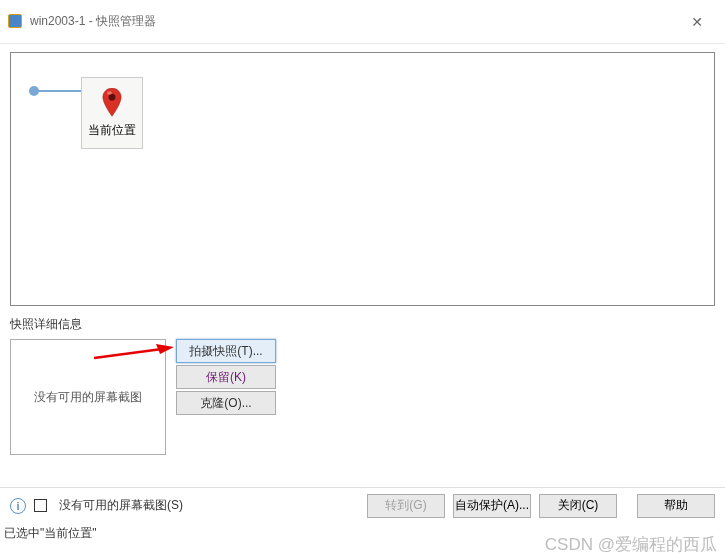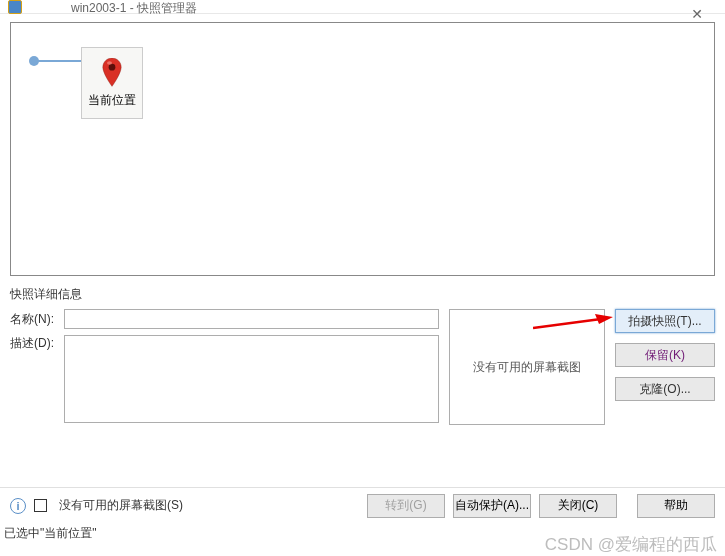--- a/index.html
+++ b/index.html
@@ -1,36 +1,36 @@
 <!DOCTYPE html>
 <html><head>
   <meta charset="utf-8">
   <style>
     * { margin: 0; padding: 0; box-sizing: border-box; font-family: "Microsoft YaHei", "SimSun", sans-serif; font-size: 12px; }
     body { background: #fff; width: 725px; height: 556px; position: relative; overflow: hidden; }
-    .titlebar { height: 14px; background: #fff; border-bottom: 1px solid #e8e8e8; display: flex; align-items: flex-start; padding: 0 8px; gap: 41px; }
+    .titlebar { height: 44px; background: #fff; border-bottom: 1px solid #e8e8e8; display: flex; align-items: center; padding: 0 8px; }
     .app-icon { width: 16px; height: 16px; margin-right: 6px; position: relative; }
     .app-icon-inner { width: 14px; height: 14px; border: 1.5px solid #d4a017; background: #4a86c7; border-radius: 2px; }
     .title-text { color: #666; }
     .close-btn { margin-left: auto; width: 40px; height: 28px; display: flex; align-items: center; justify-content: center; color: #666; font-size: 14px; cursor: pointer; }
     .tree-area { margin: 8px 10px 4px 10px; border: 1px solid #888; height: 254px; background: #fff; position: relative; }
     .arrow-line { position: absolute; top: 37px; left: 22px; width: 48px; height: 2px; background: #7aa8d6; }
     .arrow-dot { position: absolute; top: 33px; left: 18px; width: 10px; height: 10px; background: #7aa8d6; border-radius: 50%; }
     .node { position: absolute; top: 24px; left: 70px; width: 62px; height: 72px; border: 1px solid #ccc; background: #f7f7f5; display: flex; flex-direction: column; align-items: center; justify-content: center; }
     .pin-icon { width: 20px; height: 30px; margin-bottom: 4px; }
     .node-label { font-size: 12px; color: #000; }
     .detail-section { margin: 0 10px; padding-top: 6px; }
     .section-title { color: #333; margin-bottom: 6px; }
     .detail-row { display: flex; gap: 10px; }
     .detail-left { flex: 1; }
     .field-row { display: flex; align-items: center; margin-bottom: 6px; }
     .field-label { width: 54px; color: #333; }
     .field-input { flex: 1; height: 20px; border: 1px solid #adadad; background: #fff; padding: 0 3px; }
     .preview-box { width: 156px; height: 116px; border: 1px solid #adadad; background: #fff; display: flex; align-items: center; justify-content: center; color: #555; text-align: right; }
-    .right-buttons { width: 100px; display: flex; flex-direction: column; gap: 10px; position: relative; }
+    .right-buttons { width: 100px; display: flex; flex-direction: column; gap: 2px; position: relative; }
     .btn { height: 24px; border: 1px solid #adadad; background: #e9e9e9; color: #333; display: flex; align-items: center; justify-content: center; cursor: pointer; font-size: 12px; }
     .btn.disabled { color: #701a75; cursor: default; }
     .btn.highlight { background: #e3eef9; border-color: #7aa8d6; box-shadow: 0 0 2px #7aa8d6; }
     .red-arrow { position: absolute; top: 5px; left: -82px; }
     .bottom-bar { position: absolute; bottom: 33px; left: 0; right: 0; height: 36px; display: flex; align-items: center; padding: 0 10px; gap: 8px; border-top: 1px solid #e0e0e0; }
     .info-icon { width: 16px; height: 16px; border-radius: 50%; border: 1.5px solid #5a8fc7; color: #5a8fc7; display: flex; align-items: center; justify-content: center; font-size: 11px; font-weight: bold; }
     .checkbox { width: 13px; height: 13px; border: 1px solid #333; background: #fff; margin-right: 4px; }
     .check-label { color: #333; }
     .spacer { flex: 1; }
     .bottom-btn { width: 78px; height: 24px; border: 1px solid #adadad; background: #e9e9e9; display: flex; align-items: center; justify-content: center; cursor: pointer; font-size: 12px; }
@@ -58,30 +58,20 @@
       <circle cx="12" cy="11" r="4" fill="#5c0f0a"></circle>
       <ellipse cx="9" cy="6" rx="3" ry="2" fill="#f28b82" opacity="0.7"></ellipse>
     </svg>
     <span class="node-label">当前位置</span>
   </div>
 </div>
 
 <div class="detail-section">
   <div class="section-title">快照详细信息</div>
   <div class="detail-row">
-    <div class="detail-left">
-      <div class="field-row">
-        <span class="field-label">名称(N):</span>
-        <input class="field-input" value="" style="">
-      </div>
-      <div class="field-row" style="align-items:flex-start;">
-        <span class="field-label">描述(D):</span>
-        <textarea class="field-input" style="height: 88px; resize: none;"></textarea>
-      </div>
-    </div>
     <div class="preview-box">
       <span>没有可用的屏幕截图</span>
     </div>
     <div class="right-buttons">
       <svg class="red-arrow" width="80" height="18" viewBox="0 0 80 18">
         <line x1="0" y1="14" x2="68" y2="5" stroke="#e60000" stroke-width="2.5"></line>
         <polygon points="80,3 62,0 66,10" fill="#e60000"></polygon>
       </svg>
       <div class="btn highlight">拍摄快照(T)...</div>
       <div class="btn disabled">保留(K)</div>

